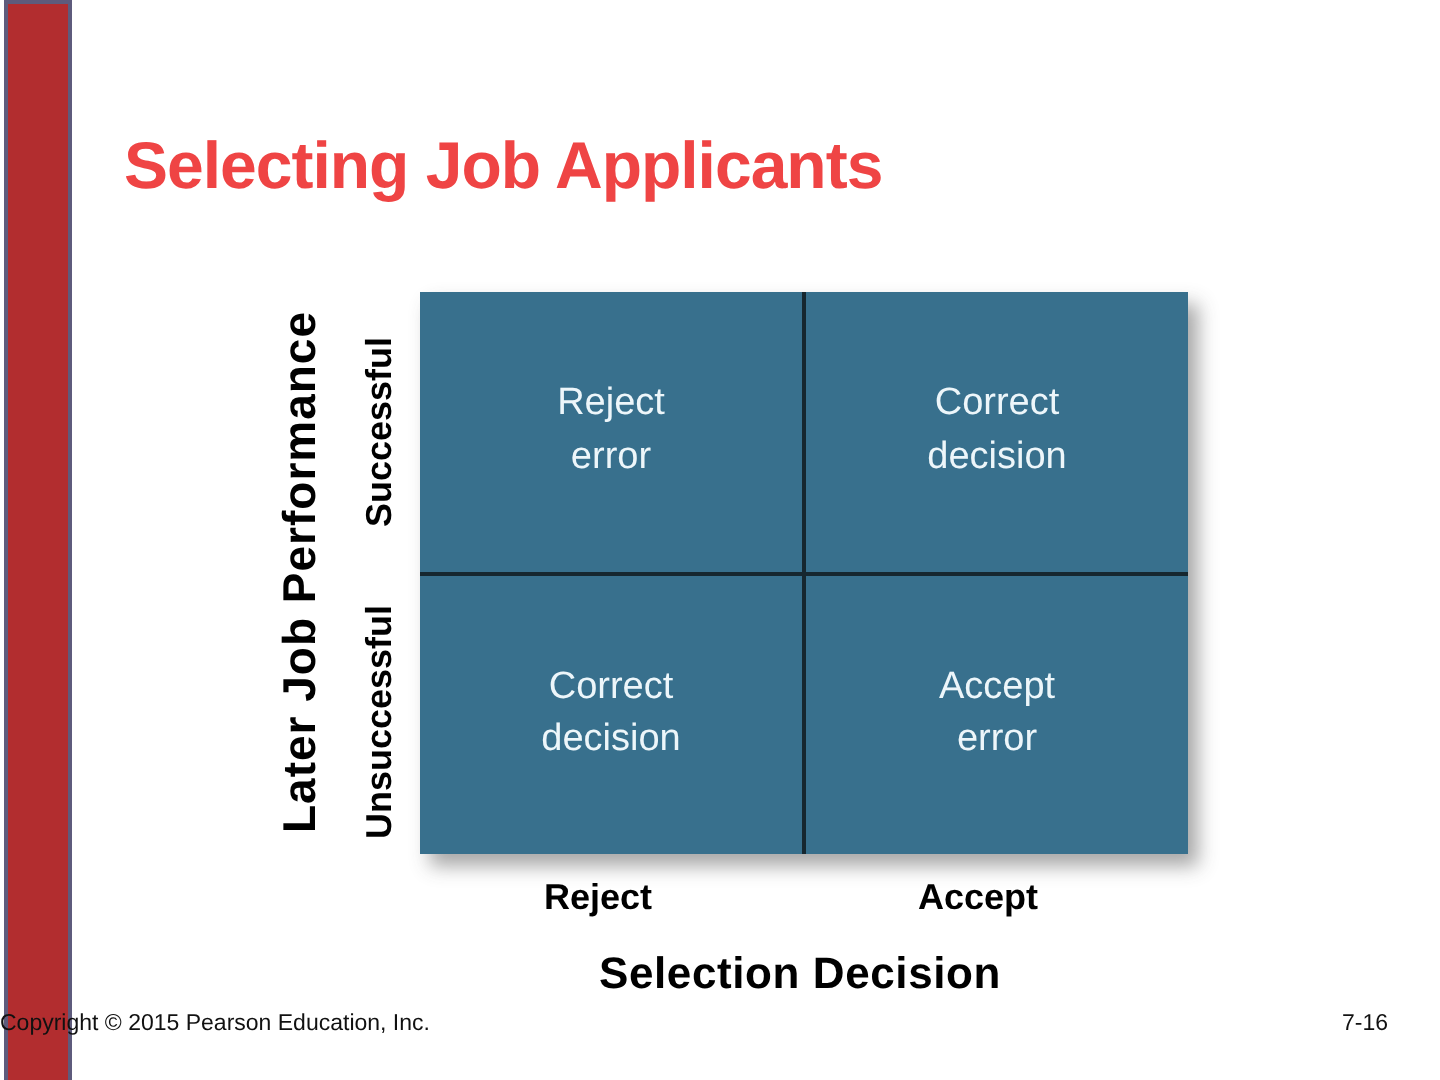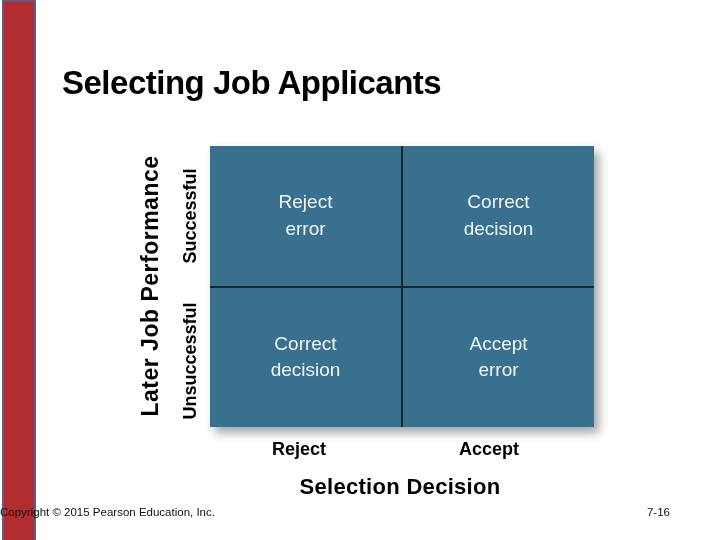--- a/index.html
+++ b/index.html
@@ -27,21 +27,21 @@
     border-bottom: none;
   }
   
   .slide-title {
     position: absolute;
     left: 62px;
     top: 42px;
     font-size: 33px;
     font-weight: 700;
     letter-spacing: -0.5px;
-    color: #000000;
+    color: #ef4444;
     white-space: nowrap;
   }
   
   .matrix {
     position: absolute;
     left: 210px;
     top: 146px;
     width: 384px;
     height: 281px;
     display: grid;
@@ -87,21 +87,21 @@
     position: absolute;
     left: 0;
     width: 720px;
     top: 506px;
     text-align: left;
     font-size: 11.5px;
     color: #111111;
   }
   .page-number {
     position: absolute;
-    right: 50px;
+    right: 26px;
     top: 506px;
     font-size: 11.5px;
     color: #111111;
   }
 </style>
 </head>
 <body>
 
 <div class="slide">
 

